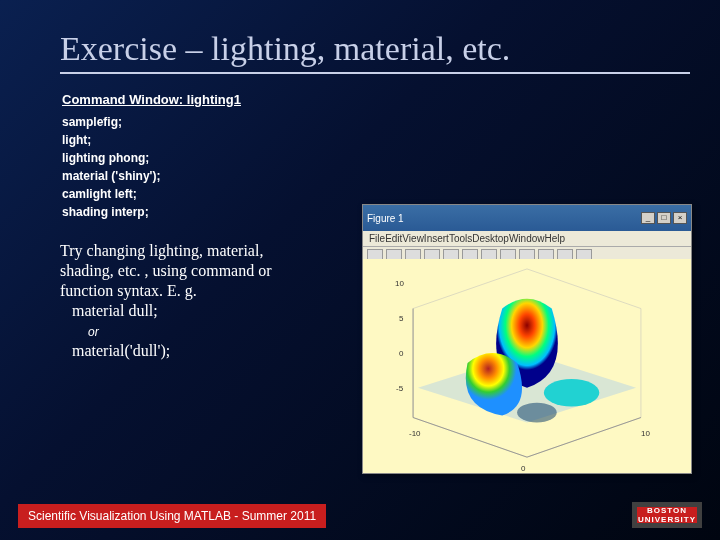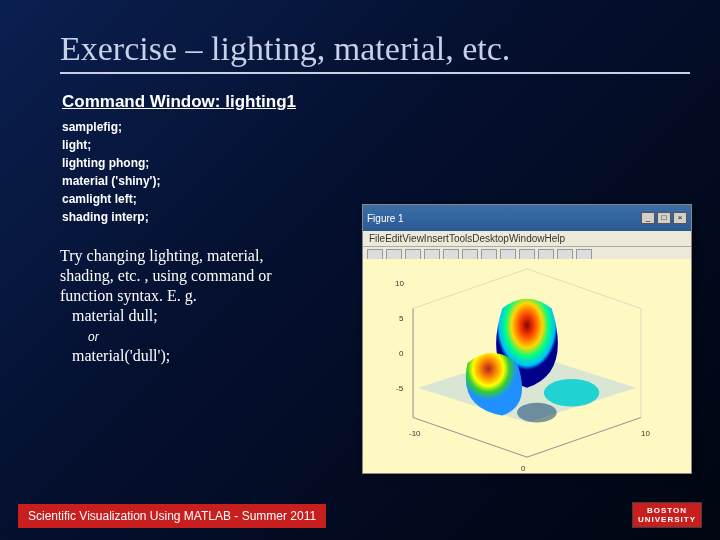--- a/index.html
+++ b/index.html
@@ -16,21 +16,21 @@
     font-size: 34px;
     color: #c8d0e8;
     padding: 30px 0 4px 60px;
   }
   .underline {
     height: 2px;
     background: #c8d0e8;
     margin: 0 30px 0 60px;
   }
   .cmd-heading {
-    font-size: 17px;
+    font-size: 13px;
     color: #fff;
     font-weight: bold;
     text-decoration: underline;
     padding: 18px 0 4px 62px;
   }
   .cmd-line {
     font-size: 12px;
     color: #fff;
     font-weight: bold;
     padding: 4px 4px 0 62px;
@@ -112,21 +112,21 @@
     width: 70px;
     height: 26px;
     background: #c81e1e;
     color: #fff;
     font-size: 8px;
     font-weight: bold;
     display: flex;
     flex-direction: column;
     align-items: center;
     justify-content: center;
-    border: 1px solid #404040;
+    border: 5px solid #404040;
     letter-spacing: 1px;
   }
   .axis-tick { position: absolute; font-size: 8px; color: #333; }
 </style>
 </head>
 <body>
 
 <div class="title">Exercise – lighting, material, etc.</div>
 <div class="underline"></div>
 

